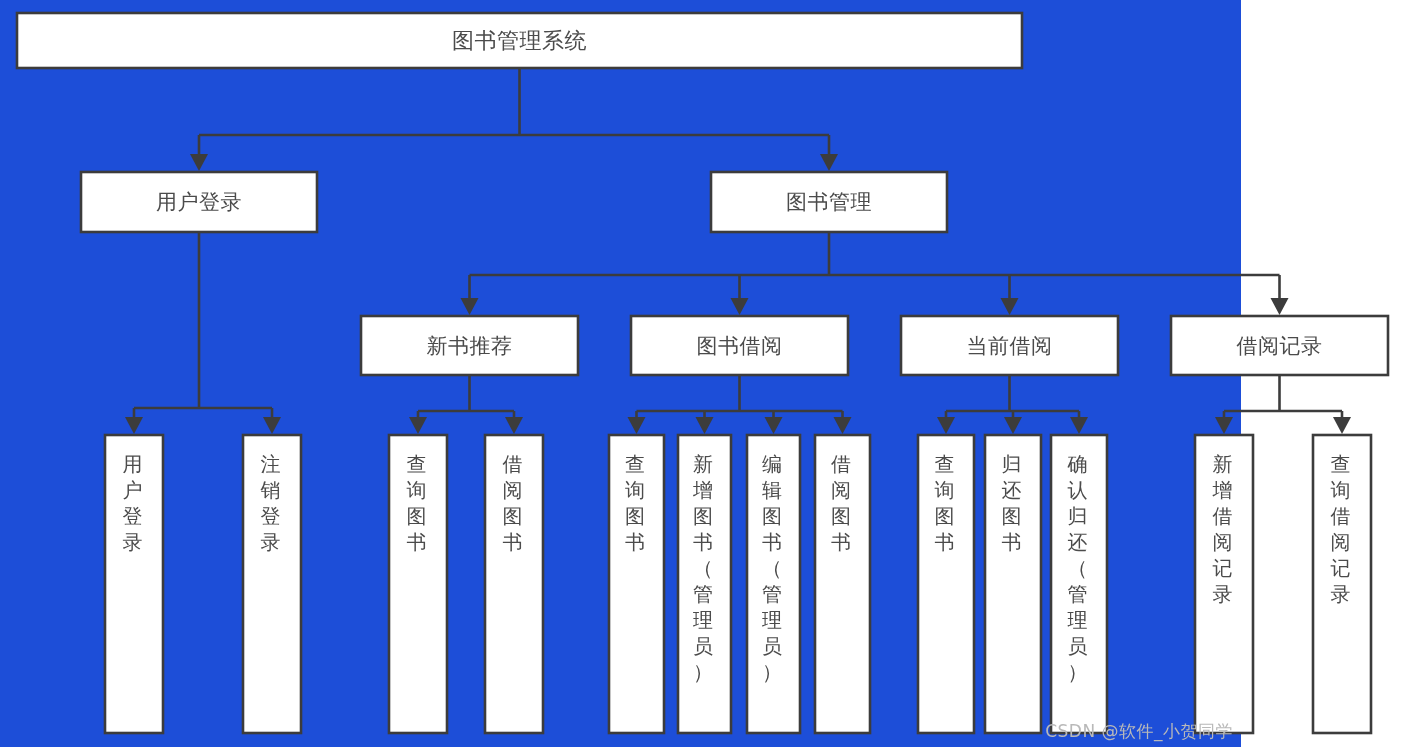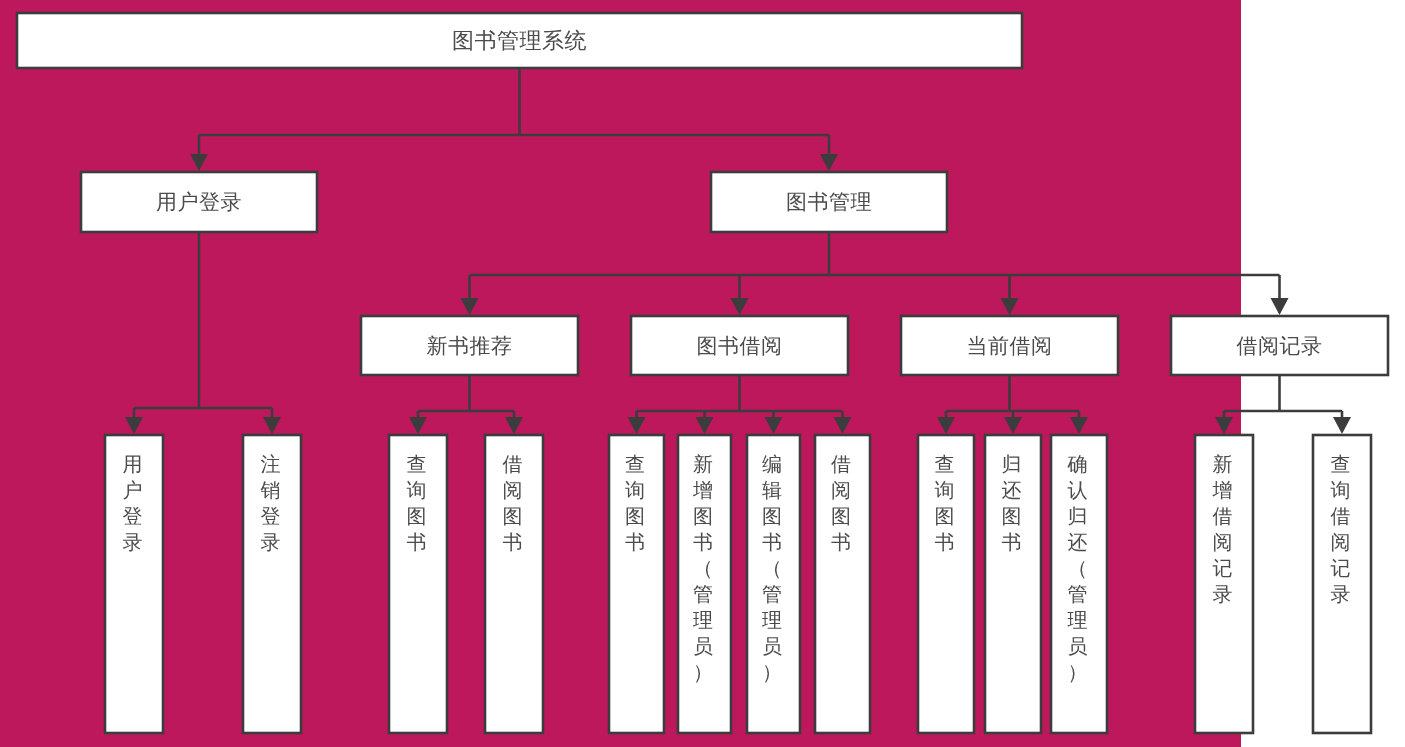--- a/index.html
+++ b/index.html
@@ -11,21 +11,21 @@
   body {
     width: 1405px;
     height: 747px;
     overflow: hidden;
     font-family: "DejaVu Sans", "Liberation Sans", sans-serif;
   }
   #diagram-root {
     position: relative;
     width: 1241px;
     height: 747px;
-    background: #be185d;
+    background: #1d4ed8;
   }
   svg.diagram-canvas {
     position: absolute;
     left: 0;
     top: 0;
     width: 1405px;
     height: 747px;
     display: block;
   }
   .node-box {
@@ -207,14 +207,15 @@
           <rect x="1195" y="435" width="58" height="298" class="node-box"></rect>
           <text x="1224" y="465" class="node-label node-label-vertical"><tspan x="1224" dy="0">新</tspan><tspan x="1224" dy="26">增</tspan><tspan x="1224" dy="26">借</tspan><tspan x="1224" dy="26">阅</tspan><tspan x="1224" dy="26">记</tspan><tspan x="1224" dy="26">录</tspan></text>
         </g>
         <g>
           <rect x="1313" y="435" width="58" height="298" class="node-box"></rect>
           <text x="1342" y="465" class="node-label node-label-vertical"><tspan x="1342" dy="0">查</tspan><tspan x="1342" dy="26">询</tspan><tspan x="1342" dy="26">借</tspan><tspan x="1342" dy="26">阅</tspan><tspan x="1342" dy="26">记</tspan><tspan x="1342" dy="26">录</tspan></text>
         </g>
       </g>
   </svg>
 
+  <div class="watermark">CSDN @软件_小贺同学</div>
 
 </div>
 
 </body></html>

